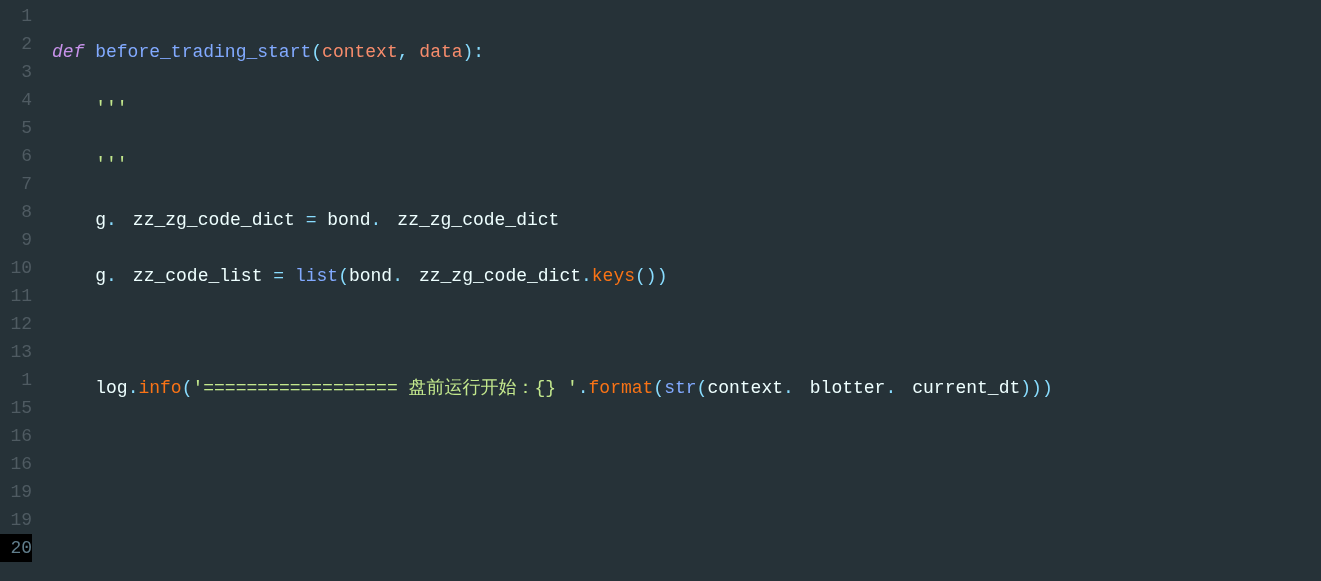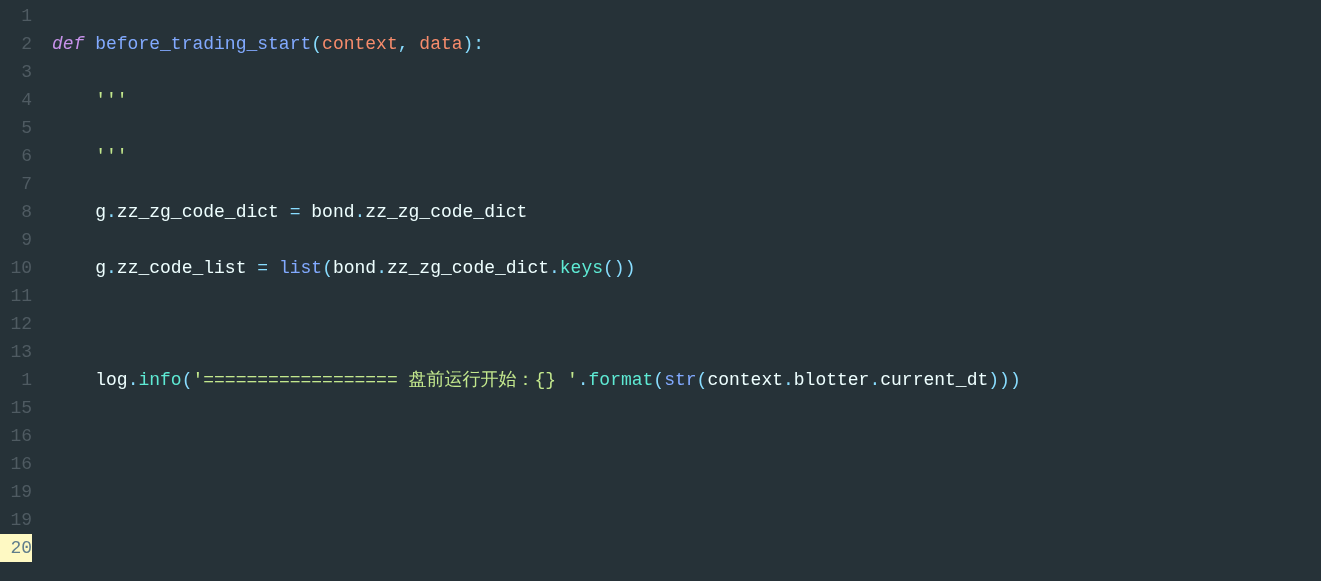--- a/index.html
+++ b/index.html
@@ -23,42 +23,42 @@
     padding-right: 14px;
     color: #4f5b62;
     user-select: none;
     flex-shrink: 0;
     padding-top: 2px;
   }
   .gutter .ln {
     height: 28px;
   }
   .gutter .ln.current {
-    background: #fef9c3;
+    background: #000000;
     color: #607d8b;
   }
   .code {
     flex: 1;
-    padding-top: 2px;
+    padding-top: 10px;
     white-space: pre;
   }
   .code .line {
     height: 28px;
     padding-left: 6px;
   }
   .kw { color: #c792ea; font-style: italic; }       
   .fn { color: #82aaff; }                             
   .param { color: #f78c6c; }                          
   .var { color: #eeffff; }                            
-  .prop { color: #eeffff; }                           
+  .prop { color: #eeffff; margin-left: 16px; }                           
   .op { color: #89ddff; }                             
   .str { color: #c3e88d; }        
   .builtin { color: #82aaff; }    
   .cls { color: #ffcb6b; }                            
-  .call { color: #5eead4; }
+  .call { color: #f97316; }
 </style>
 </head>
 <body>
 
 <div class="editor">
   <div class="gutter">
     <div class="ln">1</div>
     <div class="ln">2</div>
     <div class="ln">3</div>
     <div class="ln">4</div>

